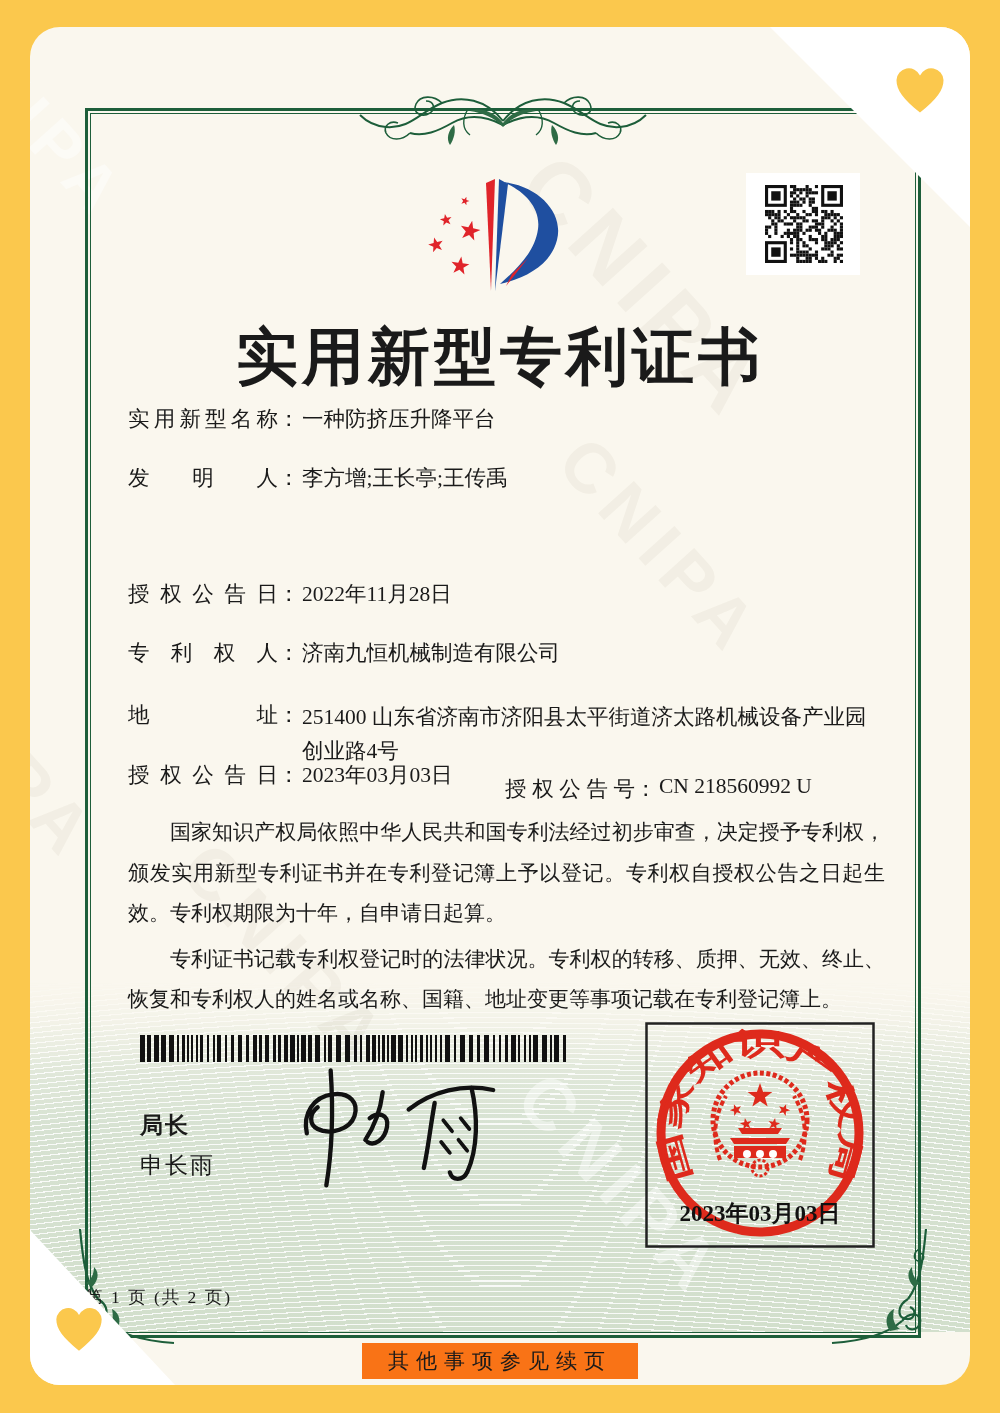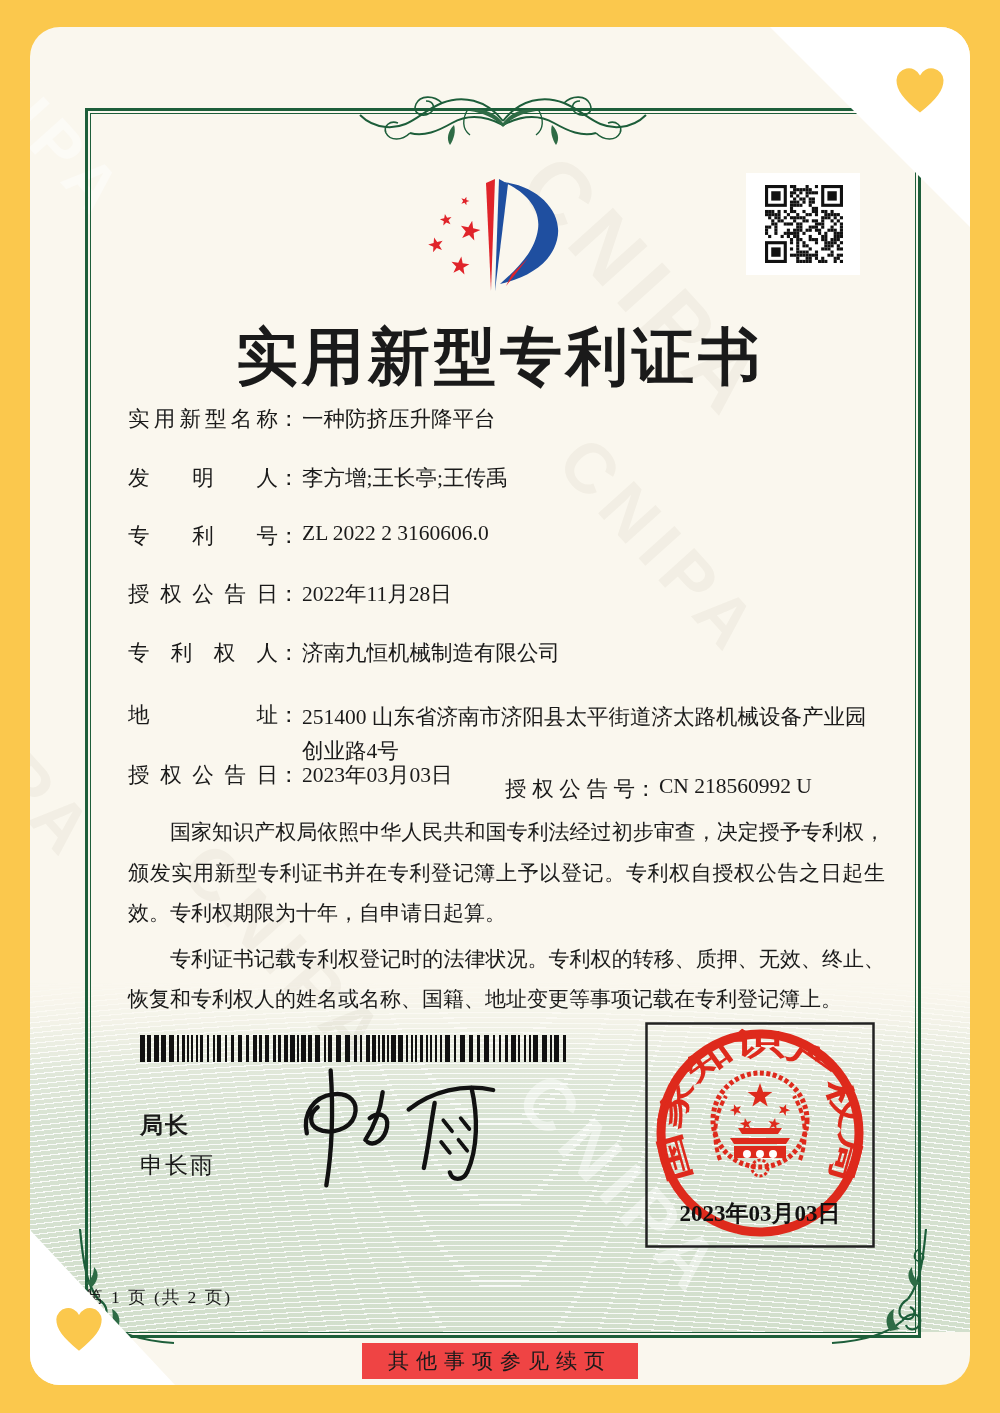--- a/index.html
+++ b/index.html
@@ -68,21 +68,21 @@
             font-size:23px;letter-spacing:2px;}
   .dir-title{top:1083px;font-weight:bold;}
   .dir-name{top:1123px;}
   .sig{position:absolute;left:240px;top:1032px;}
 
   .seal{position:absolute;left:615px;top:995px;width:230px;height:226px;}
 
   .pagefooter{position:absolute;left:55px;top:1258px;width:830px;text-align:left;
               font-size:17.5px;letter-spacing:2px;}
   .note{position:absolute;left:50%;top:1316px;transform:translateX(-50%);
-        background:#ef4444;padding:4px 26px;font-size:21px;letter-spacing:7px;white-space:nowrap;}
+        background:#f97316;padding:4px 26px;font-size:21px;letter-spacing:7px;white-space:nowrap;}
 
   
   .wedge{position:absolute;background:#fff;z-index:6;}
   .wedge-tr{right:0;top:0;width:200px;height:200px;
             clip-path:polygon(0 0,100% 0,100% 100%);}
   .wedge-bl{left:0;bottom:0;width:145px;height:155px;
             clip-path:polygon(0 0,100% 100%,0 100%);}
   .heart{position:absolute;}
   .heart-tr{right:22px;top:36px;}
   .heart-bl{left:22px;bottom:32px;}
@@ -398,23 +398,20 @@
         </svg>
 
       <div class="title">实用新型专利证书</div>
 
       <div class="row" style="top:377px">
         <span class="flabel">实用新型名称</span><span class="colon">：</span><span class="fvalue">一种防挤压升降平台</span>
       </div>
       <div class="row" style="top:436px">
         <span class="flabel">发明人</span><span class="colon">：</span><span class="fvalue">李方增;王长亭;王传禹</span>
       </div>
-      <div class="row" style="top:494px">
-        <span class="flabel">专利号</span><span class="colon">：</span><span class="fvalue">ZL 2022 2 3160606.0</span>
-      </div>
       <div class="row" style="top:552px">
         <span class="flabel">授权公告日</span><span class="colon">：</span><span class="fvalue">2022年11月28日</span>
       </div>
       <div class="row" style="top:611px">
         <span class="flabel">专利权人</span><span class="colon">：</span><span class="fvalue">济南九恒机械制造有限公司</span>
       </div>
       <div class="row" style="top:673px">
         <span class="flabel">地址</span><span class="colon">：</span><span class="wrapval">251400 山东省济南市济阳县太平街道济太路机械设备产业园创业路4号</span>
       </div>
       <div class="row" style="top:733px">

